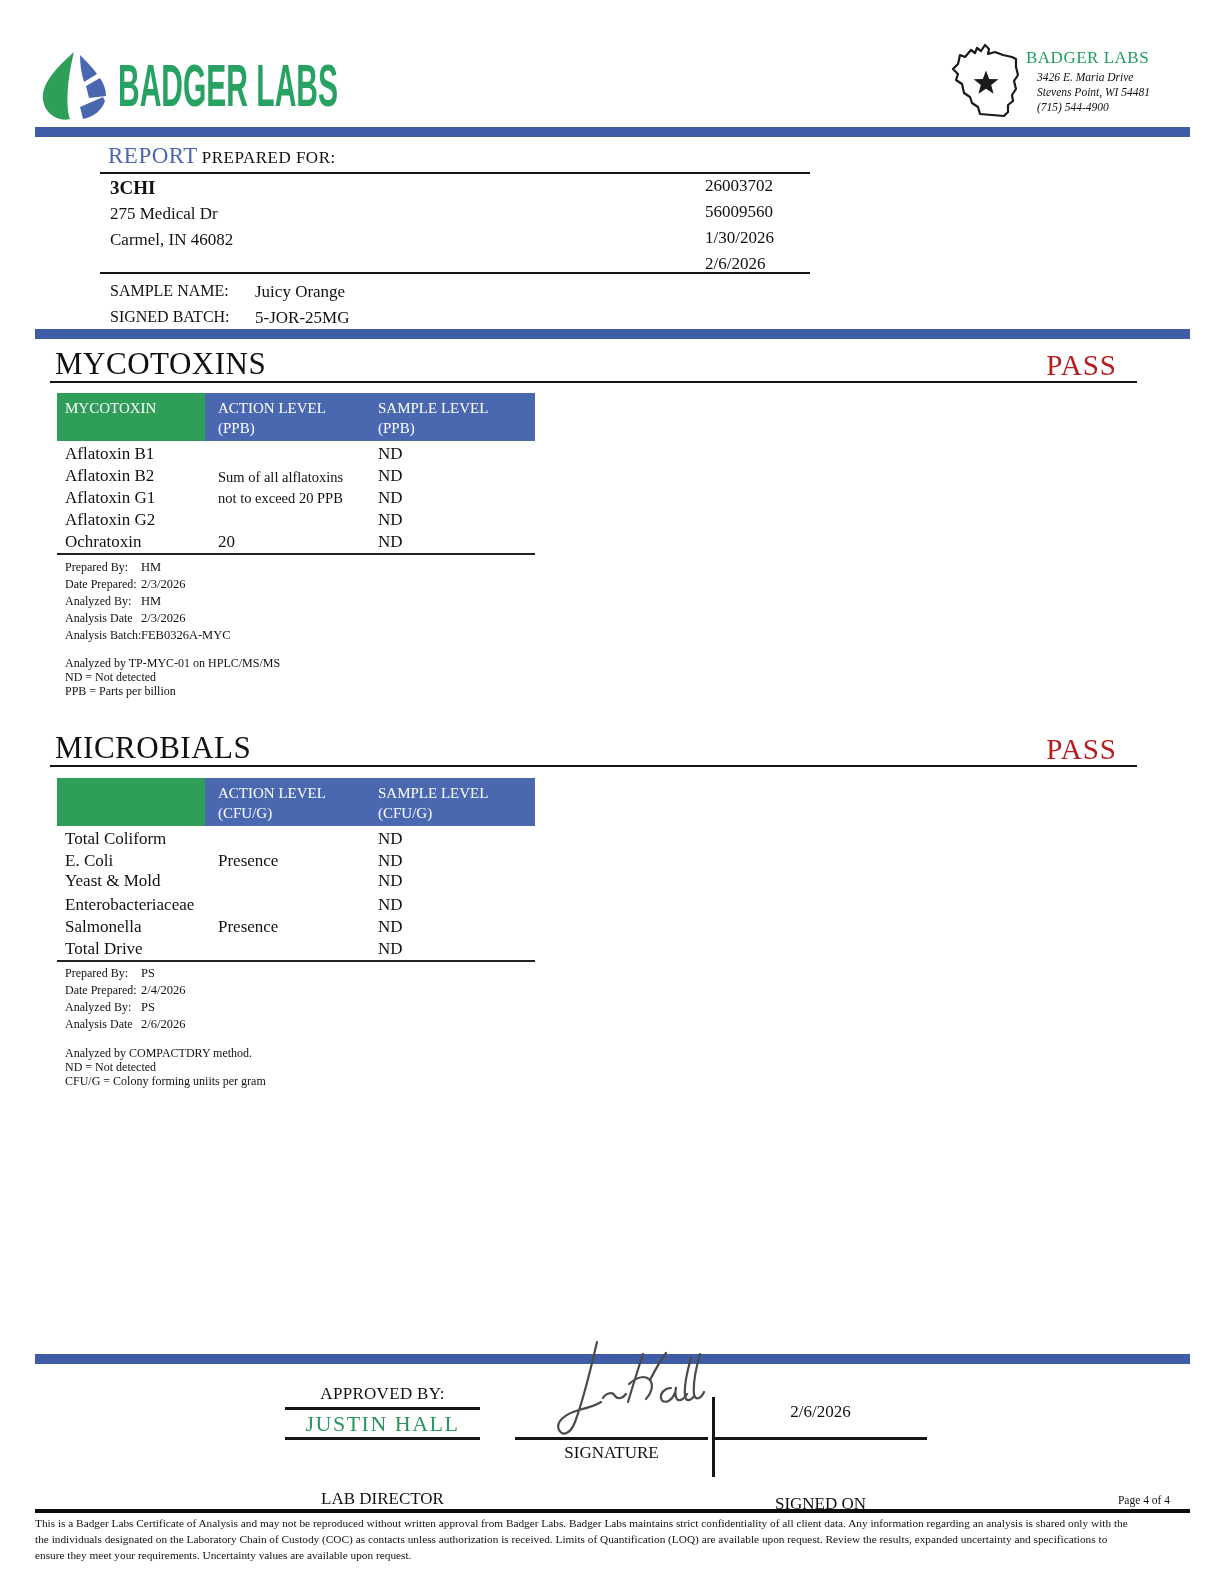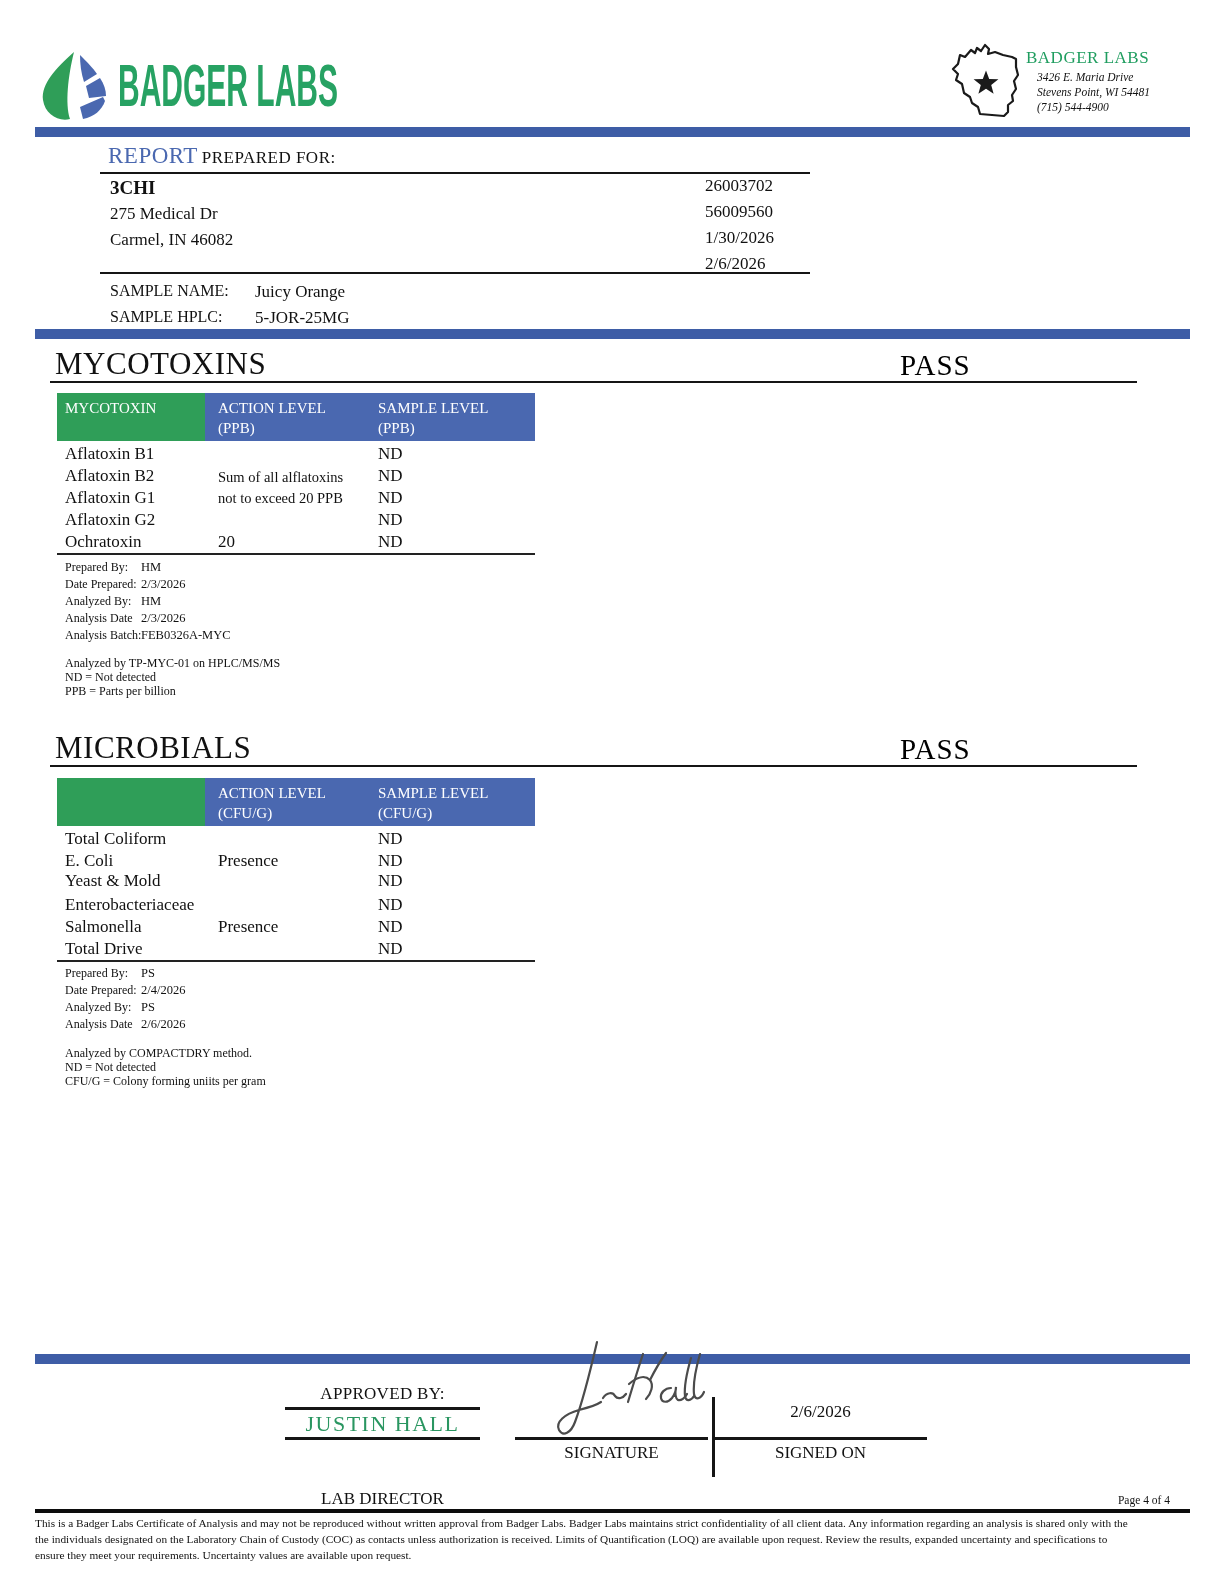--- a/index.html
+++ b/index.html
@@ -31,21 +31,21 @@
   .rp-head .w2 { font-size:17px; color:#111; letter-spacing:0.5px; }
   .client-name { font-size:19px; font-weight:bold; }
   .client-line { font-size:17px; }
   .fld { position:absolute; height:22px; font-size:17px; white-space:nowrap; }
   .fld .val { position:absolute; left:705px; color:#111; }
   .samp { position:absolute; font-size:16px; white-space:nowrap; }
   .samp .sval { position:absolute; left:145px; font-size:17px; }
 
   
   .sec-title { position:absolute; left:55px; font-size:31px; letter-spacing:0.5px;text-align:center; }
-  .sec-pass { position:absolute; left:900px; width:217px; text-align:left; font-size:29px; color:#000000; letter-spacing:1px; }
+  .sec-pass { position:absolute; left:900px; width:217px; text-align:right; font-size:29px; color:#b91c1c; letter-spacing:1px; }
 
   
   .tbl { position:absolute; left:57px; width:478px; }
   .cell-green { position:absolute; left:0; top:0; width:148px; height:48px; background:#2f9e58; }
   .cell-blue  { position:absolute; left:148px; top:0; width:330px; height:48px; background:#4a68b0; }
   .hd { position:absolute; color:#ffffff; font-size:15px; line-height:20px; white-space:pre-line; }
   .trow { position:absolute; left:0; width:478px; height:22px; font-size:17px; line-height:22px; }
   .c1 { position:absolute; left:8px; }
   .c2 { position:absolute; left:161px; }
   .c3 { position:absolute; left:321px; }
@@ -132,21 +132,21 @@
     <span class="val">2/6/2026</span>
   </div>
 
   <div class="rule" style="left:100px; top:272px; width:710px; height:1.5px;"></div>
 
   <div class="samp" style="left:110px; top:282px;">
     <span>SAMPLE NAME:</span>
     <span class="sval">Juicy Orange</span>
   </div>
   <div class="samp" style="left:110px; top:308px;">
-    <span>SAMPLE HPLC:</span>
+    <span>SIGNED BATCH:</span>
     <span class="sval">5-JOR-25MG</span>
   </div>
 
   <div class="hbar" style="top:329px;"></div>
 
   <div class="sec-title" style="top:346px;">MYCOTOXINS</div>
   <div class="sec-pass" style="top:349px;">PASS</div>
   <div class="rule" style="left:50px; top:381px; width:1087px; height:2.2px;"></div>
 
   <div class="tbl" style="top:393px; height:162px;">
@@ -276,21 +276,21 @@
       </g>
     </svg>
   </div>
   <div class="rule" style="left:515px; top:1437px; width:193px; height:2.5px;"></div>
   <div class="sig-label" style="top:1443px;">SIGNATURE</div>
 
   <div class="rule" style="left:712px; top:1397px; width:2.5px; height:80px;"></div>
 
   <div class="date-val" style="top:1402px;">2/6/2026</div>
   <div class="rule" style="left:714px; top:1437px; width:213px; height:2.5px;"></div>
-  <div class="signed-label" style="top:1443px;text-align:center;">SIGNED ON</div>
+  <div class="signed-label" style="top:1494px;text-align:center;">SIGNED ON</div>
 
   <div class="page-num">Page 4 of 4</div>
   <div class="rule" style="left:35px; top:1509px; width:1155px; height:3.5px; background:#0c0c0c;"></div>
   <div class="disc" style="top:1517px;">This is a Badger Labs Certificate of Analysis and may not be reproduced without written approval from Badger Labs. Badger Labs maintains strict confidentiality of all client data. Any information regarding an analysis is shared only with the</div>
   <div class="disc" style="top:1533px;">the individuals designated on the Laboratory Chain of Custody (COC) as contacts unless authorization is received. Limits of Quantification (LOQ) are available upon request. Review the results, expanded uncertainty and specifications to</div>
   <div class="disc" style="top:1549px;">ensure they meet your requirements. Uncertainty values are available upon request.</div>
 
 </div>
 
 </body></html>

